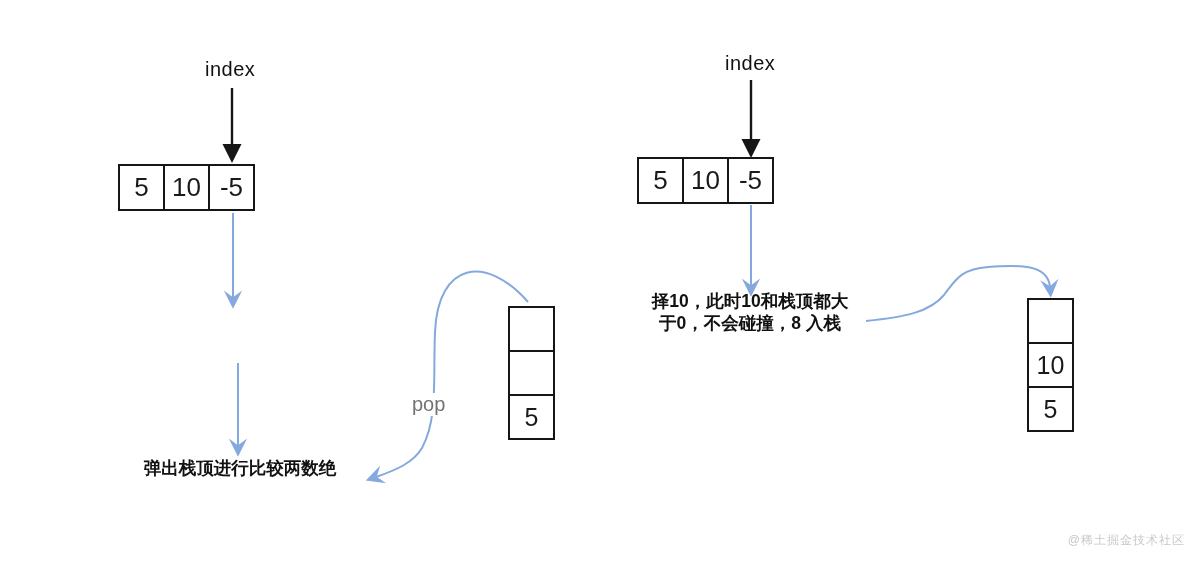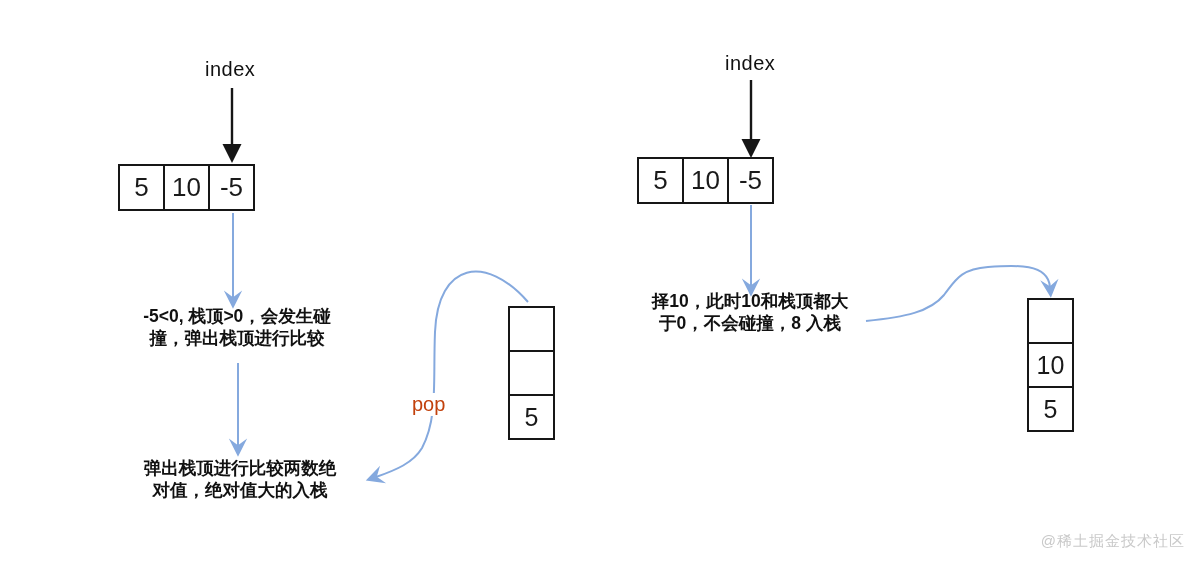--- a/index.html
+++ b/index.html
@@ -63,27 +63,27 @@
     text-align: center;
     font-size: 17.5px;
     line-height: 22px;
     font-weight: 600;
     color: #111;
     z-index: 2;
     white-space: nowrap;
   }
   .pop-label {
     font-size: 20px;
-    color: #c2410c;
+    color: #737373;
     background: #ffffff;
     padding: 0 4px;
     z-index: 3;
   }
   .watermark {
-    font-size: 15px;
+    font-size: 12px;
     color: #c9c9c9;
     z-index: 2;
     letter-spacing: 1px;
   }
 </style>
 </head>
 <body>
 
 <div class="canvas">
 
@@ -113,28 +113,23 @@
   </svg>
 
   <div class="abs index-label" style="left:205px; top:58px;">index</div>
 
   <div class="abs array" style="left:118px; top:164px;">
     <div class="cell">5</div>
     <div class="cell">10</div>
     <div class="cell">-5</div>
   </div>
 
-  <div class="abs note" style="left:117px; top:305px; width:240px;">
-    <div>-5&lt;0, 栈顶&gt;0，会发生碰</div>
-    <div>撞，弹出栈顶进行比较</div>
-  </div>
 
   <div class="abs note" style="left:120px; top:457px; width:240px;">
     <div>弹出栈顶进行比较两数绝</div>
-    <div>对值，绝对值大的入栈</div>
   </div>
 
   <div class="abs pop-label" style="left:408px; top:393px;">pop</div>
 
   <div class="abs stack" style="left:508px; top:306px;">
     <div class="cell"></div>
     <div class="cell"></div>
     <div class="cell">5</div>
   </div>
 

